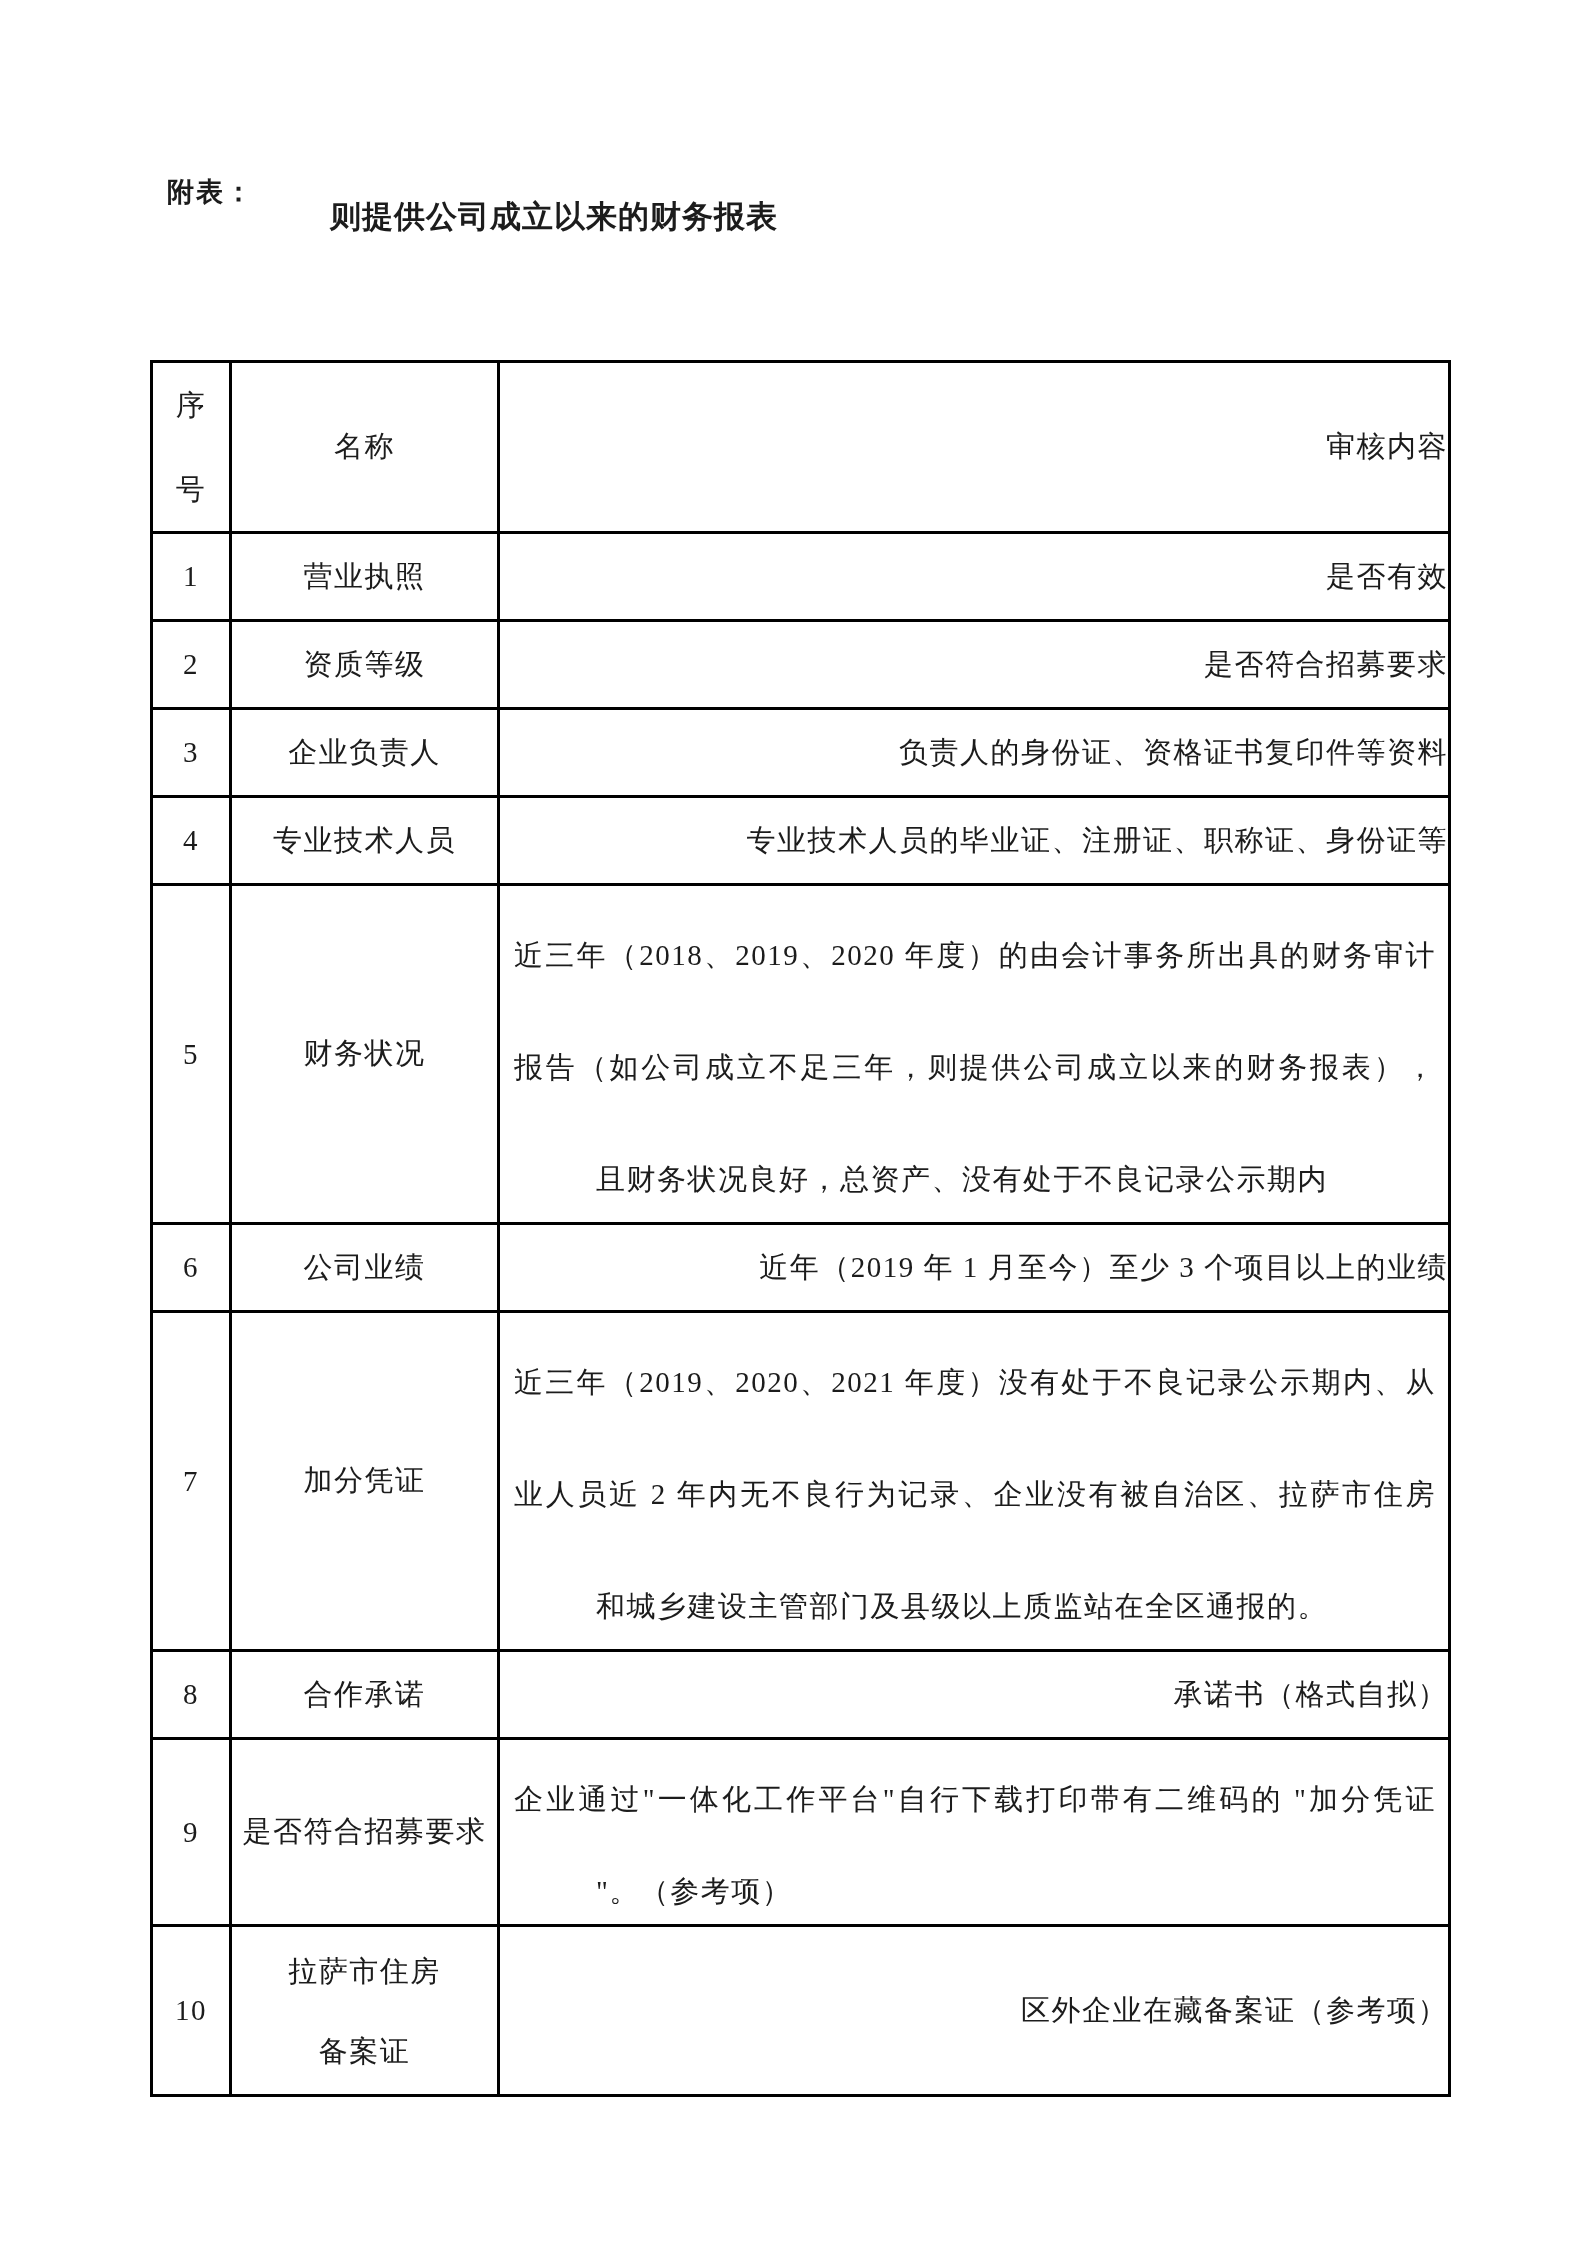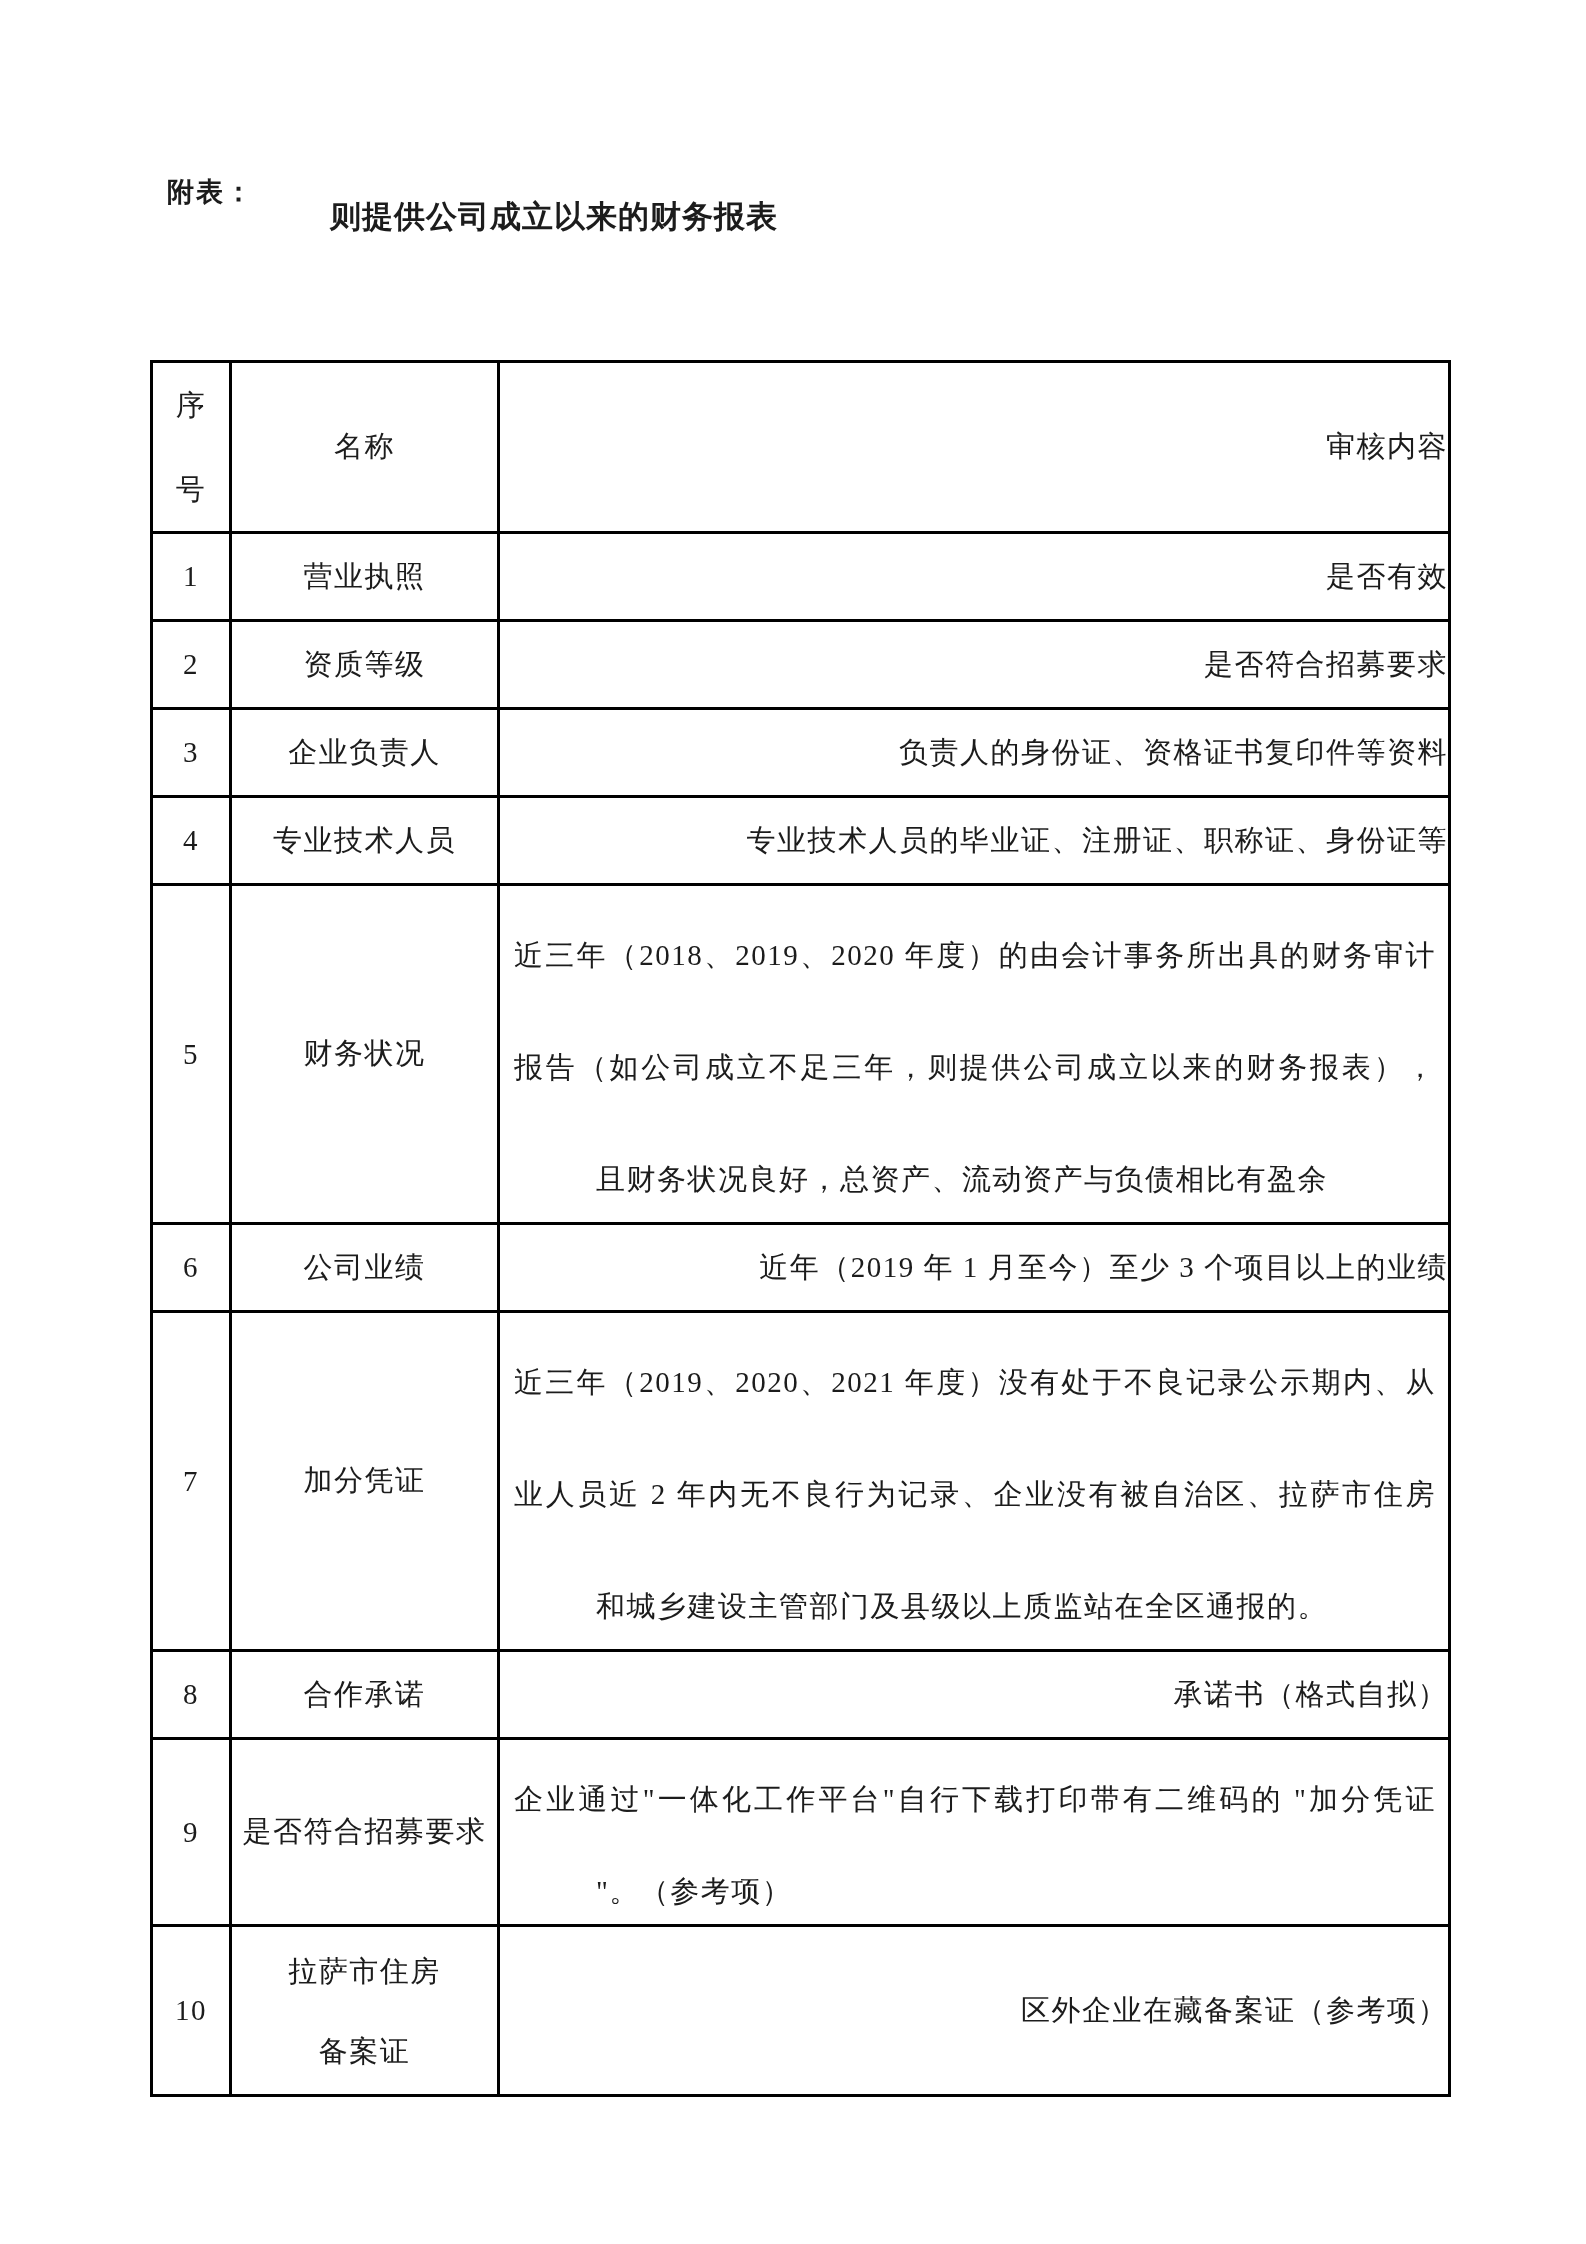--- a/index.html
+++ b/index.html
@@ -122,21 +122,21 @@
       <td class="col-name">专业技术人员</td>
       <td class="content single">专业技术人员的毕业证、注册证、职称证、身份证等</td>
     </tr>
 
     <tr class="h-triple">
       <td class="col-num">5</td>
       <td class="col-name">财务状况</td>
       <td class="content multi">
         <div class="line">近三年（2018、2019、2020 年度）的由会计事务所出具的财务审计</div>
         <div class="line">报告（如公司成立不足三年，则提供公司成立以来的财务报表），</div>
-        <div class="line">且财务状况良好，总资产、流动资产与负债相比有盈余</div>
+        <div class="line">且财务状况良好，总资产、没有处于不良记录公示期内</div>
       </td>
     </tr>
 
     <tr class="h-single">
       <td class="col-num">6</td>
       <td class="col-name">公司业绩</td>
       <td class="content single">近年（2019 年 1 月至今）至少 3 个项目以上的业绩</td>
     </tr>
 
     <tr class="h-triple">

